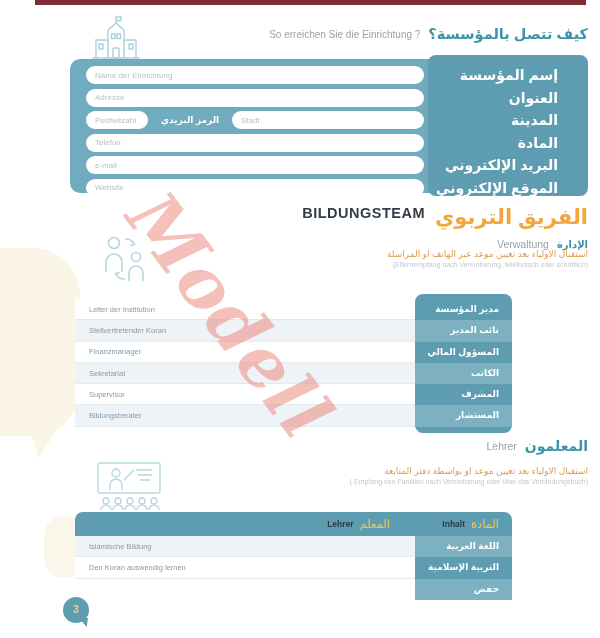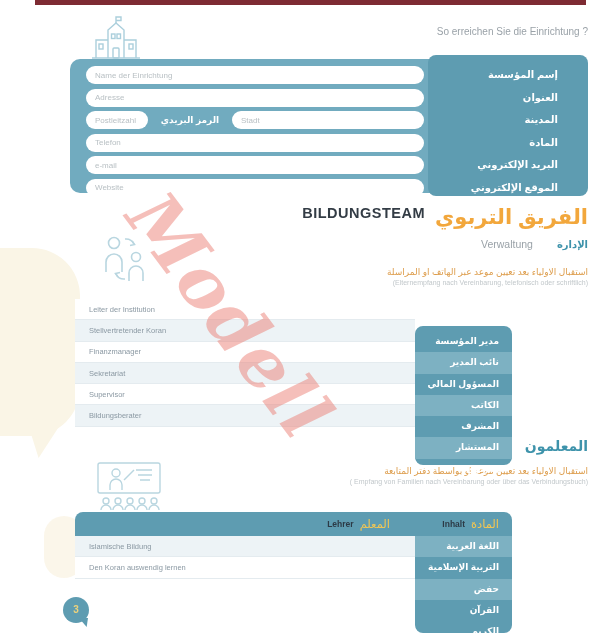--- a/index.html
+++ b/index.html
@@ -32,47 +32,47 @@
   .form-panel{position:absolute;left:428px;top:55px;width:160px;height:141px;background:#5e9cb1;border-radius:8px;z-index:1;}
   .form-inputs{position:absolute;left:86px;top:66px;width:338px;display:flex;flex-direction:column;gap:4.5px;z-index:2;}
   .frow{height:18px;display:flex;gap:6px;}
   .fin{flex:1;height:18px;background:#fff;border:none;border-radius:9px;padding:0 9px;font-size:8px;
        color:#6b7a84;font-family:inherit;outline:none;box-sizing:border-box;min-width:0;}
   .fin::placeholder{color:#b9c0c4;}
   .zip-in{flex:0 0 62px;}
   .zip-ar{flex:0 0 72px;color:#fff;font-weight:bold;font-size:9px;display:flex;align-items:center;justify-content:center;}
   .form-labels{position:absolute;left:428px;top:66px;width:160px;display:flex;flex-direction:column;gap:4.5px;z-index:2;}
   .flabel{height:18px;line-height:18px;text-align:right;padding-right:30px;color:#fff;font-weight:bold;
-          font-size:10px;box-sizing:border-box;}
+          font-size:14px;box-sizing:border-box;}
 
   
   .team-hdr{position:absolute;top:205px;right:12px;display:flex;align-items:flex-start;gap:10px;z-index:2;}
   .team-hdr .de{font-size:14.5px;font-weight:bold;color:#333c45;letter-spacing:.5px;}
   .team-hdr .ar{font-size:21px;font-weight:bold;color:#f2a73c;}
-  .sub-hdr{position:absolute;right:12px;display:flex;align-items:center;gap:24px;z-index:2;}
+  .sub-hdr{position:absolute;right:12px;display:flex;align-items:center;gap:8px;z-index:2;}
   .sub-hdr .de{font-size:10.5px;color:#9aa2a8;}
   .sub-hdr .ar{font-size:10px;font-weight:bold;color:#3e93ab;}
   .admin-sub{top:238px;}
   .lehrer-sub{top:438px;}
   .note{position:absolute;right:12px;text-align:right;z-index:2;}
   .note .ar{display:block;font-size:9px;color:#dd9c4a;}
   .note .de{display:block;font-size:7px;color:#c2c8cb;margin-top:2px;}
-  .note1{top:267px;}
+  .note1{top:249px;}
   .note2{top:466px;}
 
   
   .t-de{position:absolute;left:75px;width:340px;z-index:2;}
   .t1-de{top:299px;}
   .t2-de{top:536px;}
   .cell{height:21.3px;display:flex;align-items:center;padding-left:14px;font-size:7.5px;color:#8b99a3;
         border-bottom:1px solid #e4ebef;box-sizing:border-box;background:#fff;}
   .cell.alt{background:#edf3f6;}
   .t-ar{position:absolute;left:415px;width:97px;background:#5e9cb1;z-index:3;box-sizing:border-box;}
-  .t1-ar{top:294px;height:139px;border-radius:8px;padding-top:5px;margin-top:32px;}
-  .t2-ar{top:536px;height:97px;border-radius:0 0 8px 8px;}
+  .t1-ar{top:294px;height:139px;border-radius:8px;padding-top:5px;}
+  .t2-ar{top:536px;height:64px;border-radius:0 0 8px 8px;}
   .acell{height:21.3px;line-height:21.3px;text-align:right;padding-right:13px;color:#fff;font-weight:bold;
          font-size:9px;box-sizing:border-box;}
   .acell.alt{background:#7db1c2;padding-left:28px;}
 
   .t2-header{position:absolute;left:75px;top:512px;width:437px;height:24px;background:#5e9cb1;
              border-radius:8px 8px 0 0;z-index:3;}
   .h-group{position:absolute;top:0;height:24px;display:flex;align-items:center;gap:6px;}
   .h-subject{right:13px;}
   .h-teacher{right:122px;}
   .h-group .de{font-size:8.5px;font-weight:bold;color:#2c3a46;}
@@ -104,20 +104,21 @@
       <path d="M22 26 H10 V44"></path>
       <path d="M38 26 H50 V44"></path>
       <rect x="13" y="30" width="4" height="5"></rect>
       <rect x="43" y="30" width="4" height="5"></rect>
       <path d="M6 44 H54"></path>
     </svg>
   </div>
 
   <div class="contact-hdr">
     <span class="de">So erreichen Sie die Einrichtung ?</span>
+    <span class="ar" dir="rtl">كيف تتصل بالمؤسسة؟</span>
   </div>
 
   <div class="form-bg"></div>
   <div class="form-panel"></div>
   <div class="form-inputs" id="form-inputs">
       <div class="frow">
         <input class="fin" placeholder="Name der Einrichtung" style="">
       </div>
       <div class="frow">
         <input class="fin" placeholder="Adresse" style="">

